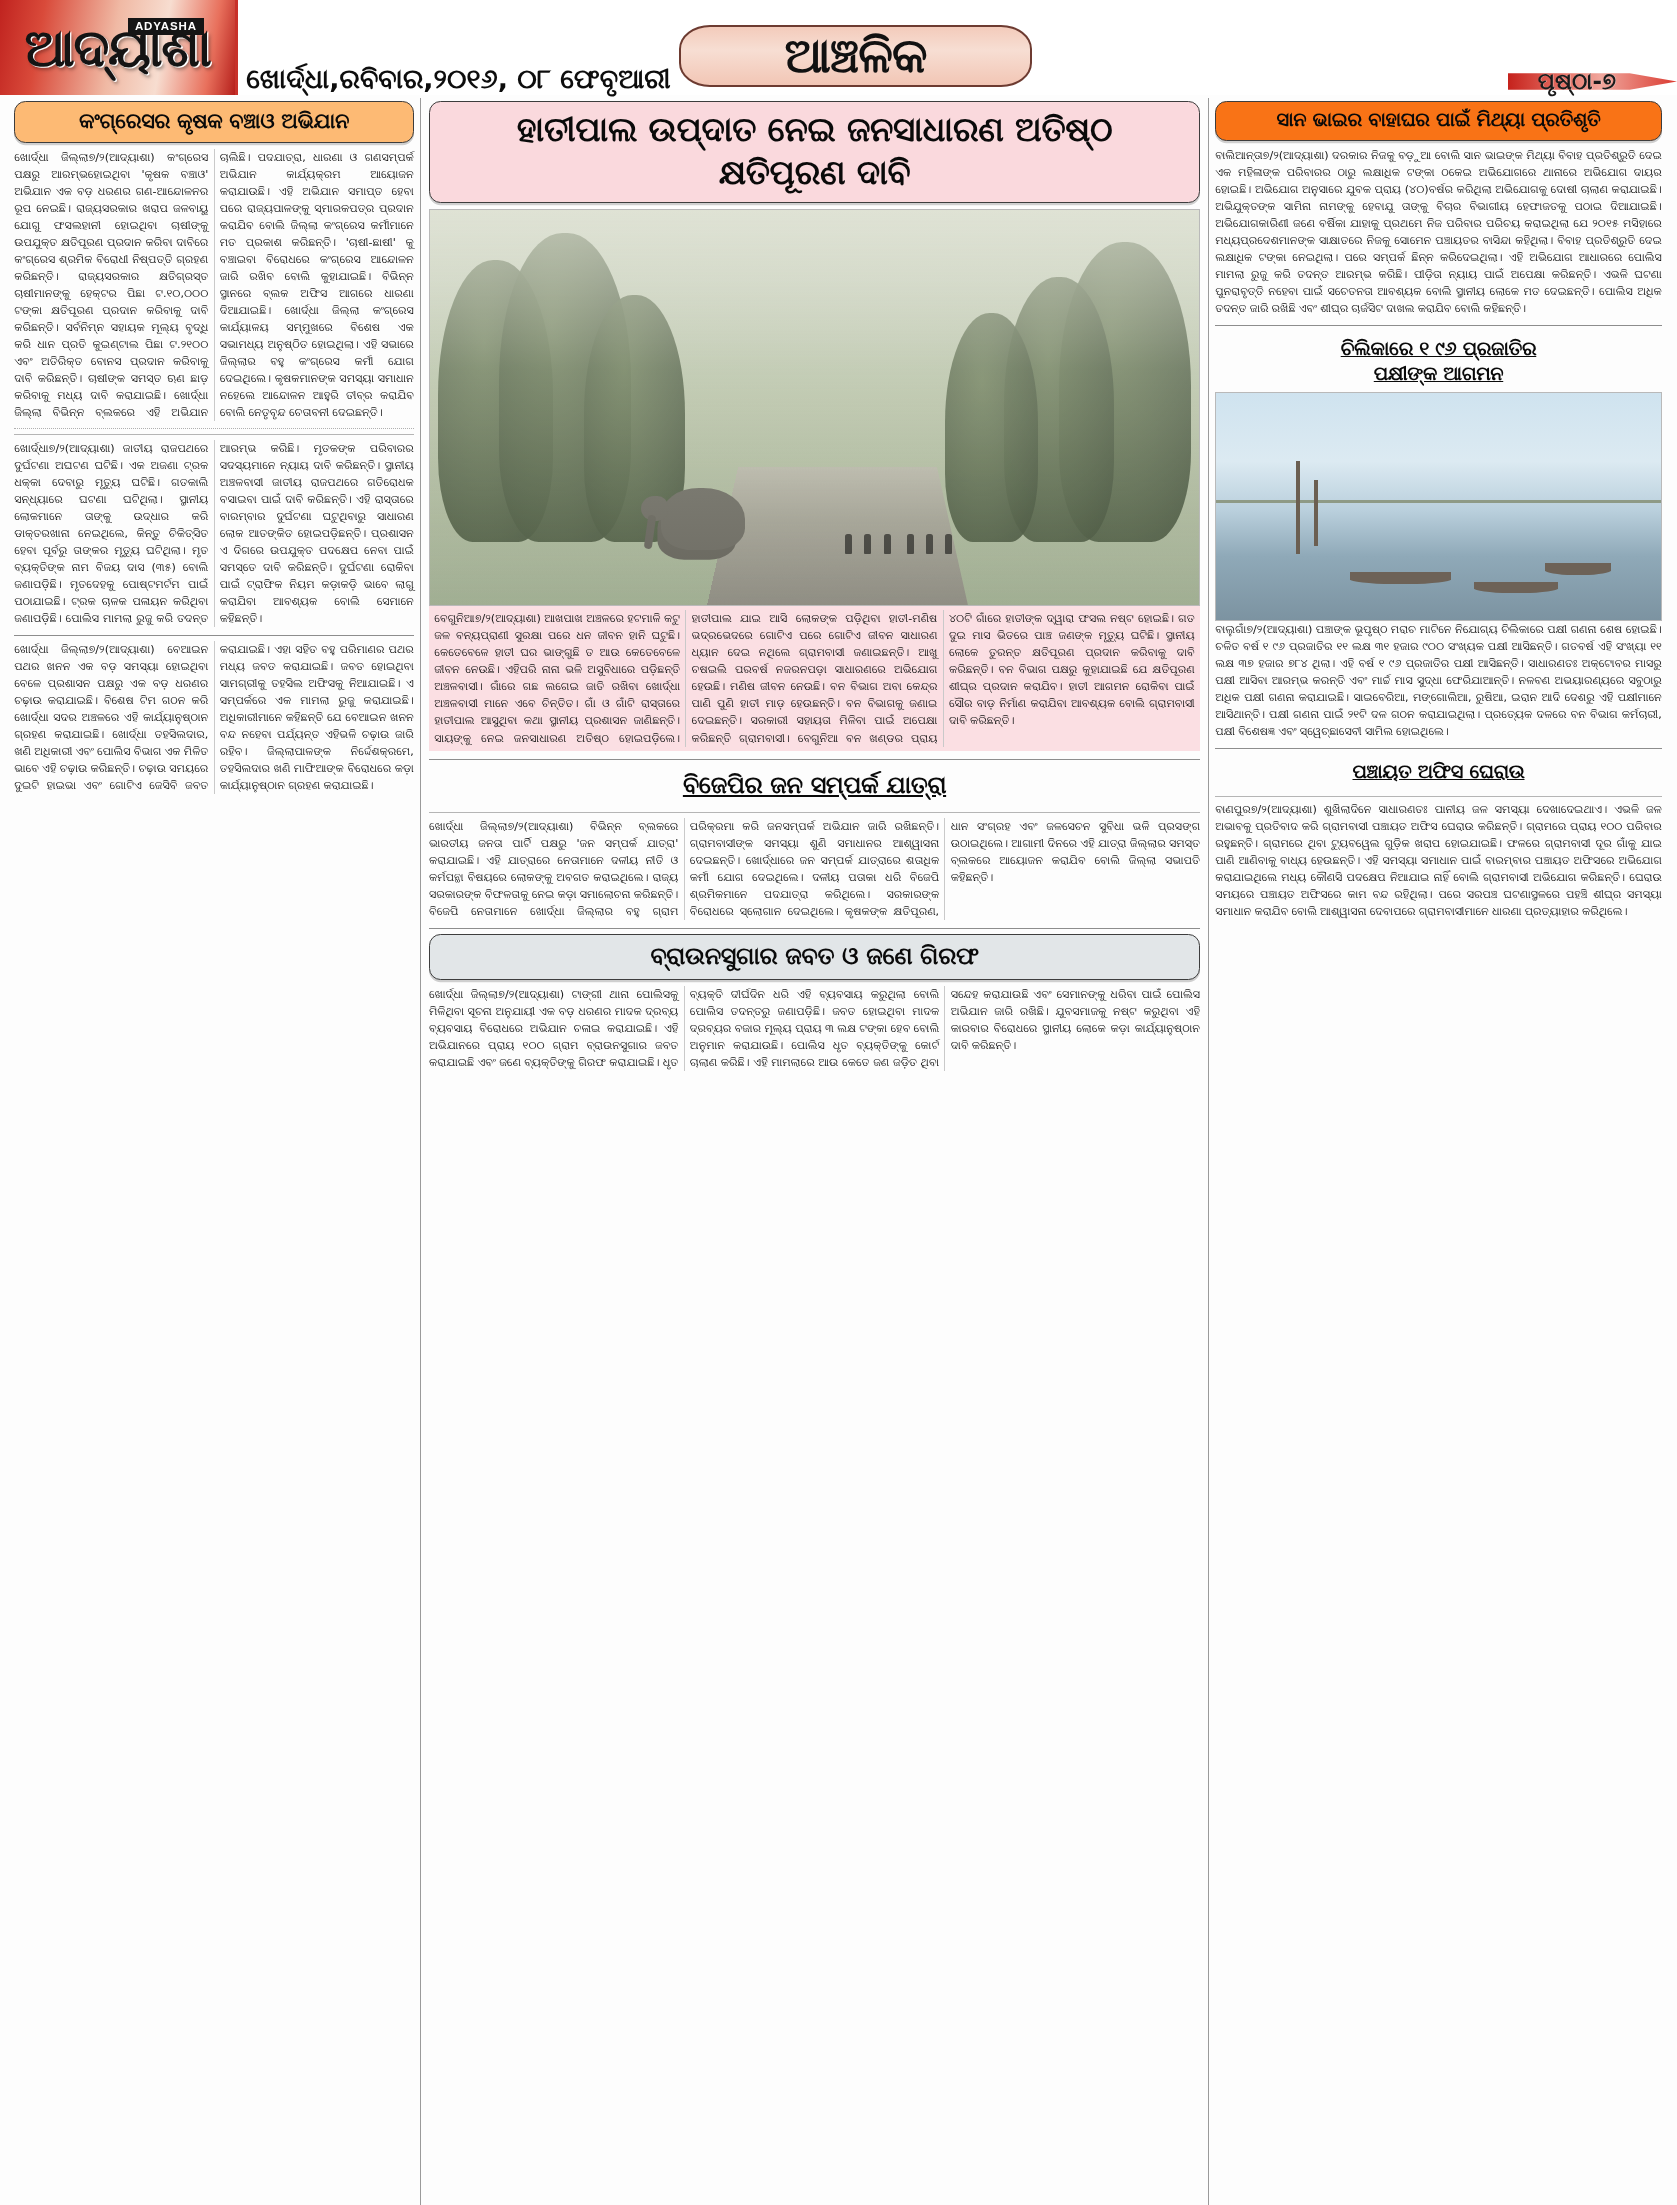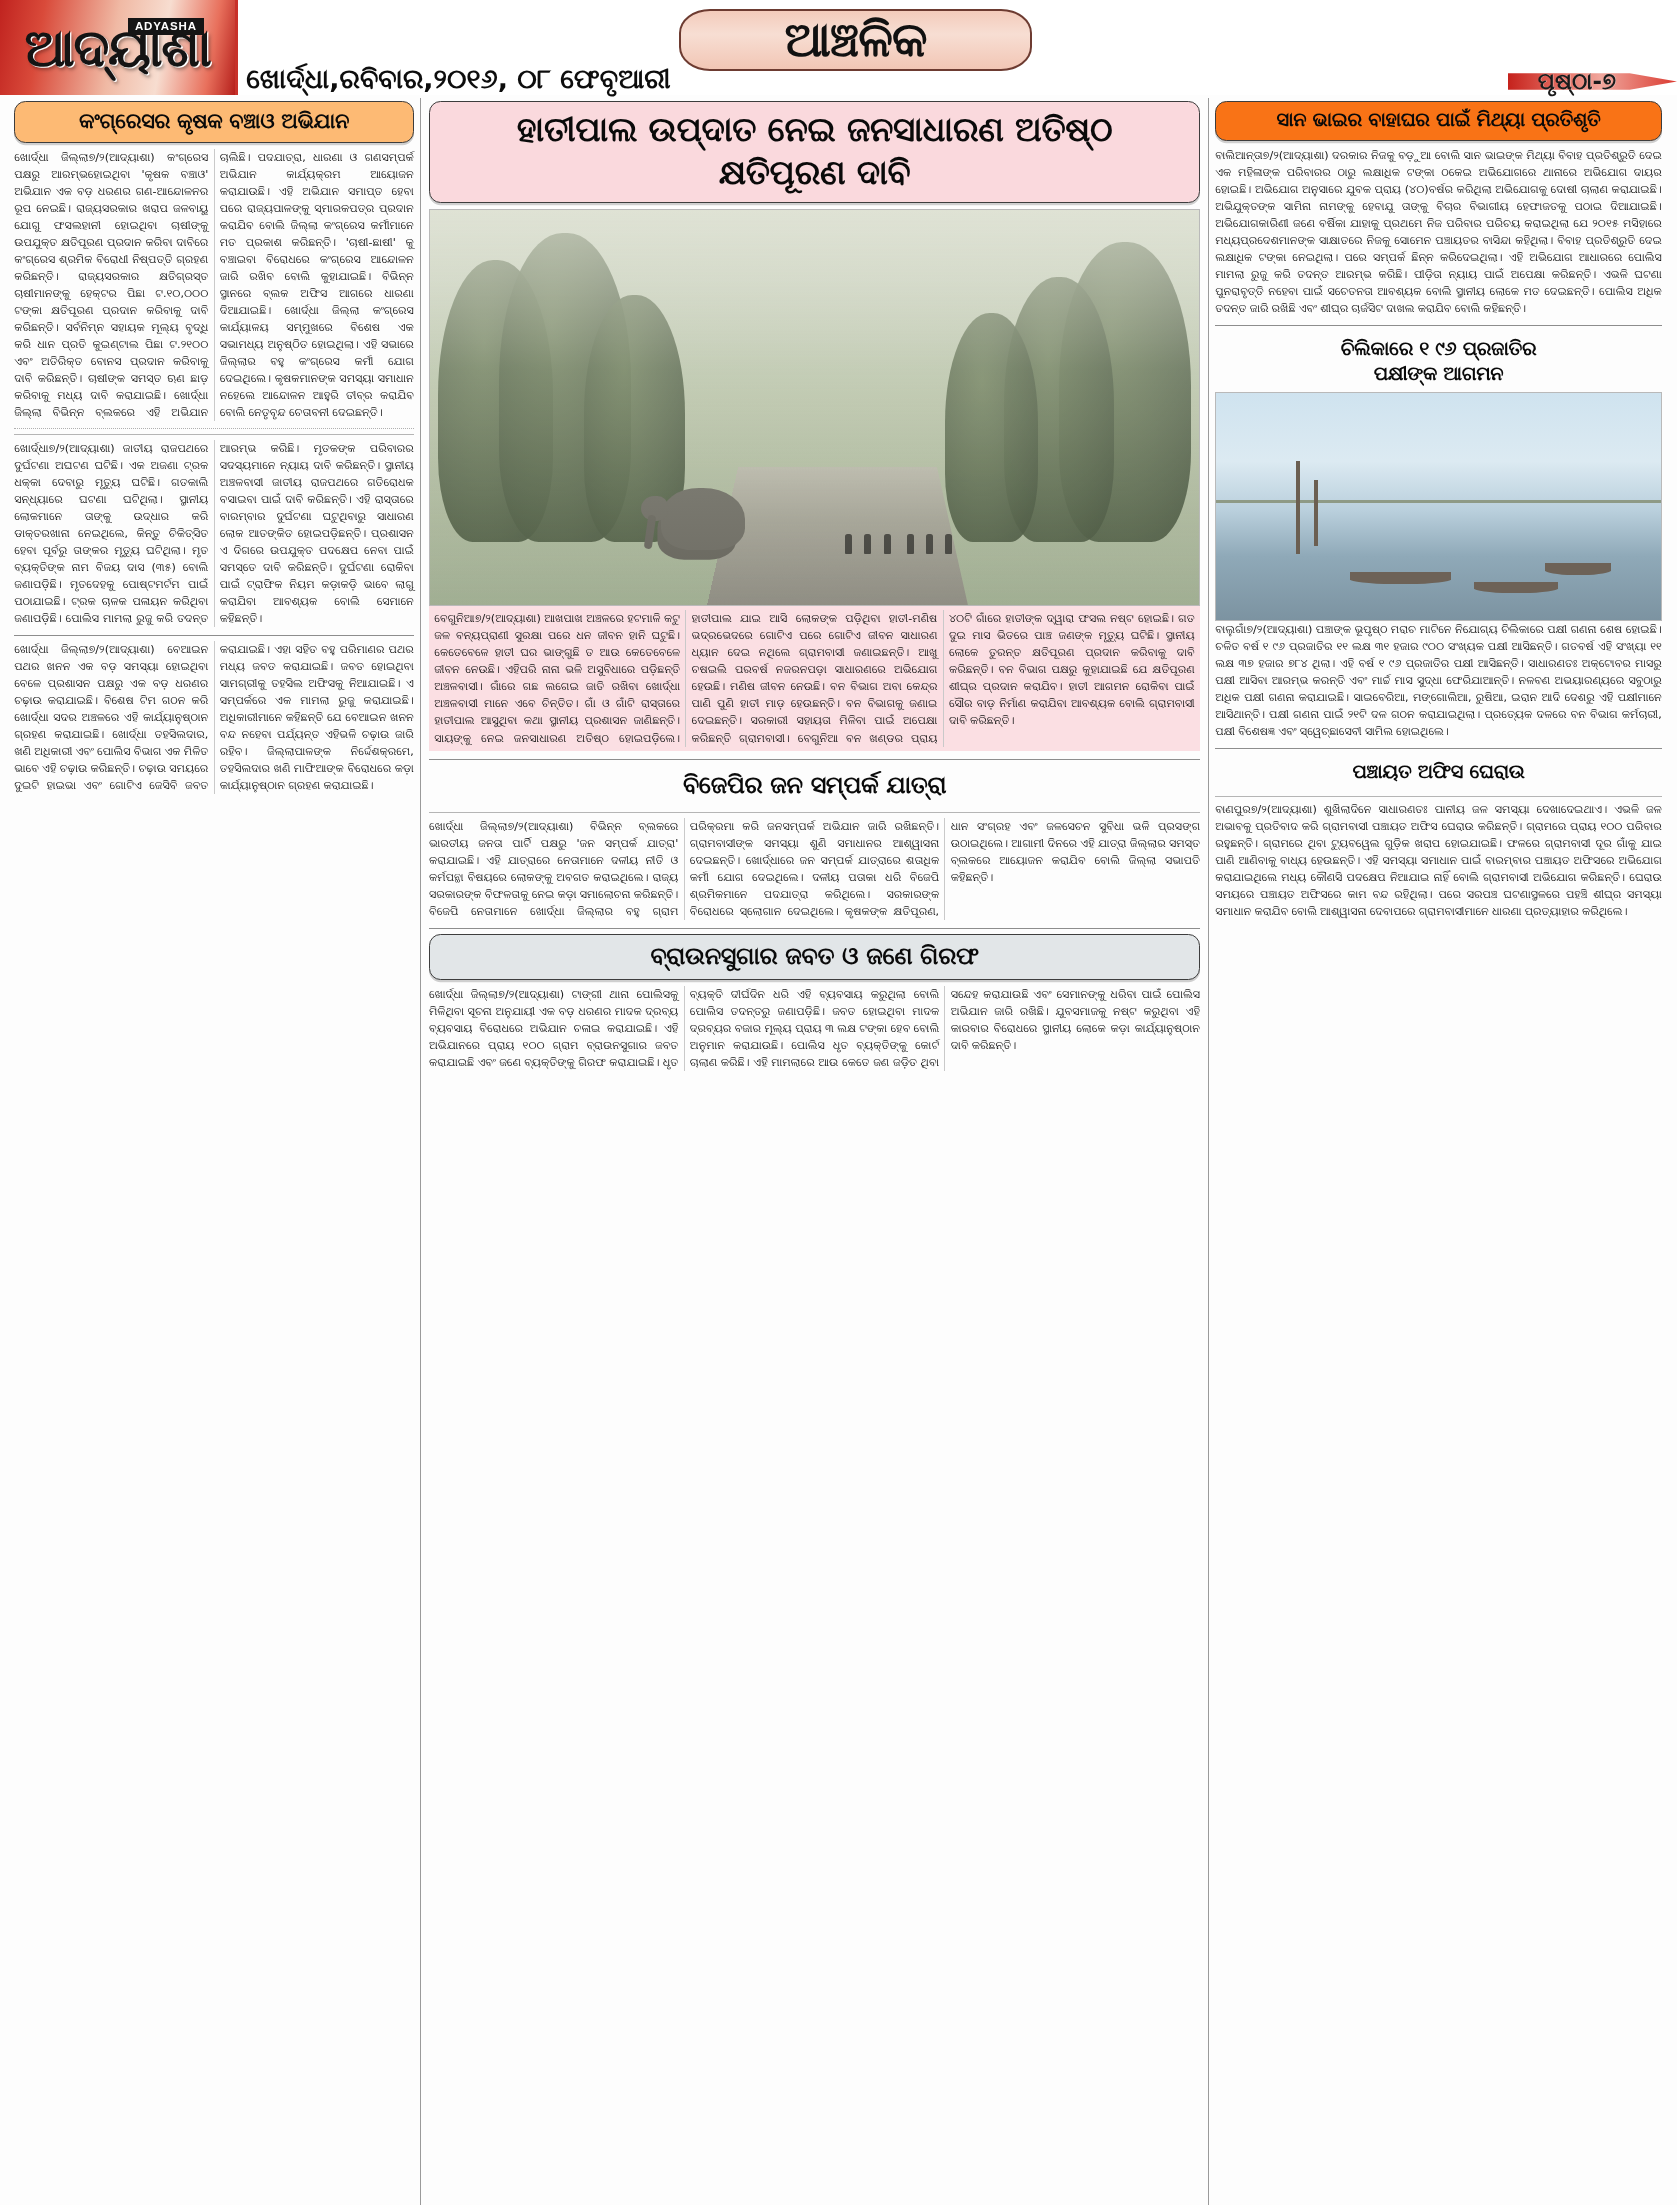--- a/index.html
+++ b/index.html
@@ -39,21 +39,21 @@
     background:#ffffff; color:#111; position:relative;
   }
   .date-text {
     font-family:"DejaVu Sans",sans-serif;
     font-size:27px; font-weight:bold; color:#0d0d0d; white-space:nowrap;
   }
   .section-plate {
     width:353px; display:flex; align-items:center; justify-content:center;
     background:linear-gradient(180deg,#f3cbbb 0%,#f7ded3 40%,#f2c6b5 100%);
     border:2.2px solid #6d3b31; border-radius:31px/24px;
-    margin:24px 0; position:relative;
+    margin:8px 0; position:relative;
   }
   .section-title {
     font-family:"DejaVu Sans",sans-serif;
     font-size:48px; font-weight:bold; color:#111; letter-spacing:-0.9px;
   }
   .temple-strip {
     width:476px; position:relative; overflow:hidden;
     background:linear-gradient(180deg,#6fc0e8 0%,#a9dcf2 35%,#d8eef8 62%,#e9e2cf 100%);
   }
   .cloud { position:absolute; background:rgba(255,255,255,.75); border-radius:50%; filter:blur(2.6px); }
@@ -103,20 +103,21 @@
   }
   .hl-l { font-size:24px; }
   .hl-m { font-size:21px; }
   .hl-s { font-size:19.4px; }
   .hl-xl { font-size:34px; }
 
   .plain-hl {
     text-align:center; font-family:"DejaVu Sans",sans-serif; font-weight:bold;
     color:#0a0a0a; line-height:1.3; letter-spacing:-0.4px;
     padding:4.4px 0 6.2px;
+    text-decoration:underline;
   }
 
   
   .body-text {
     font-family:"DejaVu Sans",sans-serif;
     font-size:11.2px; line-height:1.52; color:#141414;
     text-align:justify; text-justify:inter-word;
     hyphens:none; word-spacing:-0.4px;
   }
   .body-text.pinkbg { background:#fbdfe3; padding:4.4px 5.3px; }

